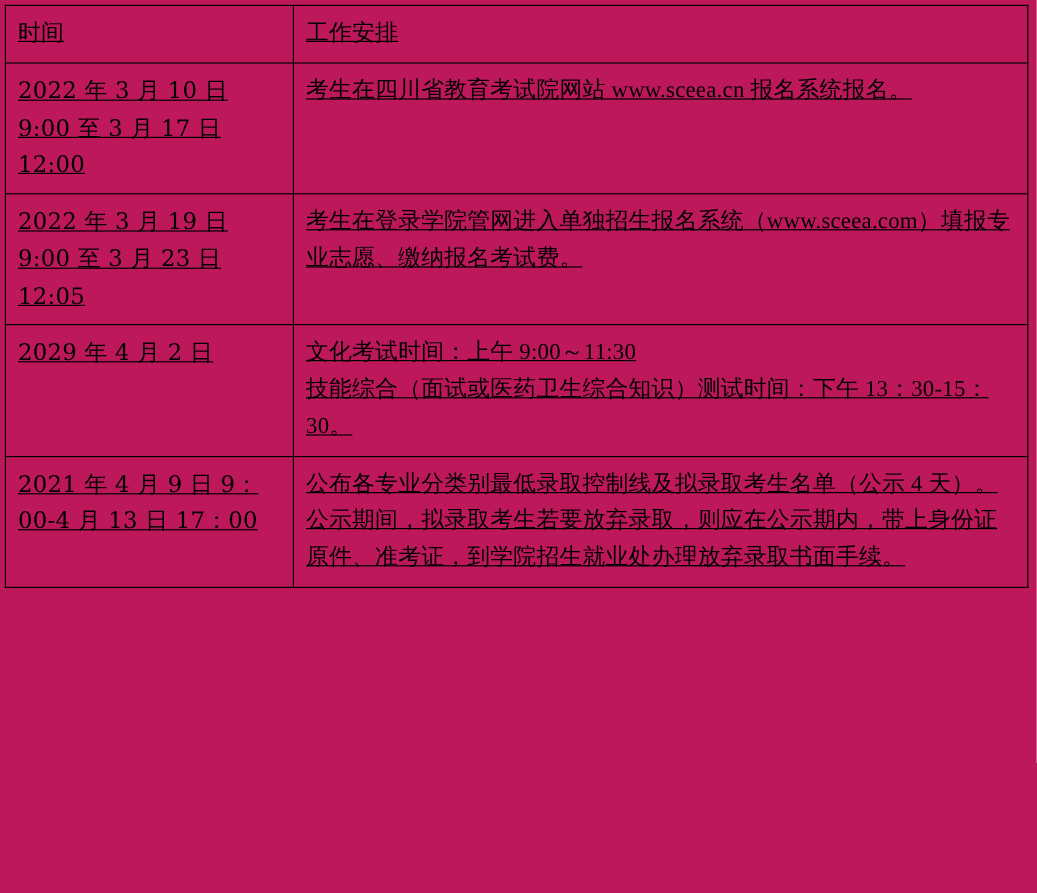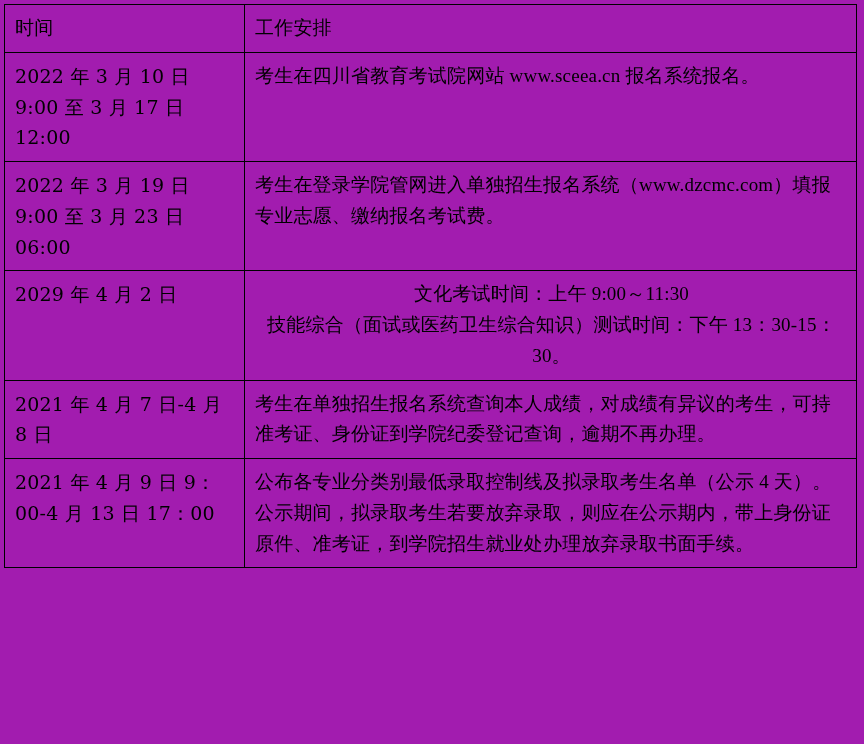--- a/index.html
+++ b/index.html
@@ -11,21 +11,22 @@
     width: 864px;
     height: 744px;
     font-family: "Liberation Serif", serif;
     color: #000000;
   }
   .page {
     width: 864px;
     height: 744px;
     position: relative;
     overflow: hidden;
-    background: #a21caf;
+    background: #be185d;
+    text-decoration: underline;
   }
   table.schedule {
     border-collapse: collapse;
     width: 852px;
     margin: 4px 0 0 4px;
     table-layout: fixed;
   }
   table.schedule col.c1 { width: 240px; }
   table.schedule col.c2 { width: 612px; }
   table.schedule td, table.schedule th {
@@ -72,31 +73,27 @@
         <td class="hdr">时间</td>
         <td class="hdr">工作安排</td>
       </tr>
     </thead>
     <tbody>
       <tr>
         <td class="cell-time">2022 年 3 月 10 日 9:00 至 3 月 17 日 12:00</td>
         <td class="cell-work">考生在四川省教育考试院网站 www.sceea.cn 报名系统报名。</td>
       </tr>
       <tr>
-        <td class="cell-time">2022 年 3 月 19 日 9:00 至 3 月 23 日 06:00</td>
-        <td class="cell-work">考生在登录学院管网进入单独招生报名系统（www.dzcmc.com）填报专业志愿、缴纳报名考试费。</td>
+        <td class="cell-time">2022 年 3 月 19 日 9:00 至 3 月 23 日 12:05</td>
+        <td class="cell-work">考生在登录学院管网进入单独招生报名系统（www.sceea.com）填报专业志愿、缴纳报名考试费。</td>
       </tr>
       <tr>
         <td class="cell-time">2029 年 4 月 2 日</td>
-        <td class="cell-work" style="white-space: pre-wrap; text-align: center;">文化考试时间：上午 9:00～11:30
+        <td class="cell-work" style="white-space: pre-wrap;">文化考试时间：上午 9:00～11:30
 技能综合（面试或医药卫生综合知识）测试时间：下午 13：30-15：30。</td>
-      </tr>
-      <tr>
-        <td class="cell-time">2021 年 4 月 7 日-4 月 8 日</td>
-        <td class="cell-work">考生在单独招生报名系统查询本人成绩，对成绩有异议的考生，可持准考证、身份证到学院纪委登记查询，逾期不再办理。</td>
       </tr>
       <tr>
         <td class="cell-time">2021 年 4 月 9 日 9：00-4 月 13 日 17：00</td>
         <td class="cell-work">公布各专业分类别最低录取控制线及拟录取考生名单（公示 4 天）。公示期间，拟录取考生若要放弃录取，则应在公示期内，带上身份证原件、准考证，到学院招生就业处办理放弃录取书面手续。</td>
       </tr>
     </tbody>
   </table>
 </div>
 
 </body></html>

